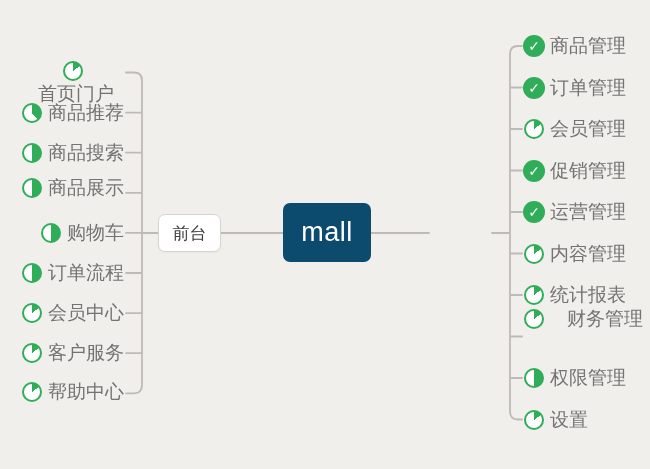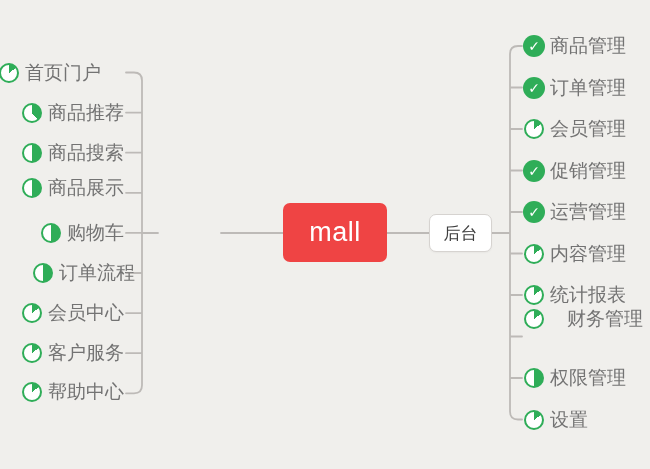--- a/index.html
+++ b/index.html
@@ -7,22 +7,22 @@
   .canvas{
     position:relative;width:650px;height:469px;overflow:hidden;
     background:#f0efec;
   }
   .canvas svg{position:absolute;left:0;top:0;z-index:0;}
   .node{
     position:absolute;z-index:2;display:flex;align-items:center;justify-content:center;
     border-radius:7px;box-sizing:border-box;
   }
   .root-node{
-    left:283px;top:203px;width:104px;height:59px;
-    background:#ef4444;color:#ffffff;font-size:27px;letter-spacing:0.5px;
+    left:283px;top:203px;width:88px;height:59px;
+    background:#0c4a6e;color:#ffffff;font-size:27px;letter-spacing:0.5px;
   }
   .branch-node{
     width:63px;height:38px;top:214px;
     background:#ffffff;border:1px solid #d6d3d0;color:#3e3e3e;font-size:17px;
     box-shadow:0 1px 2px rgba(0,0,0,0.04);
   }
   .branch-front{left:158px;}
   .branch-back{left:429px;}
   .topic-row{
     position:absolute;z-index:2;display:flex;align-items:center;height:24px;white-space:nowrap;
@@ -43,45 +43,45 @@
 </head>
 <body>
 
 <div class="canvas">
   <svg id="wires" width="650" height="469" viewBox="0 0 650 469">
       <path d="M126,72.5 H134 Q142,72.5 142,80.5 V385.3 Q142,393.3 134,393.3 H126 M126,112.6 H142 M126,152.7 H142 M126,192.8 H142 M126,232.9 H142 M126,273 H142 M126,313.1 H142 M126,353.2 H142 M522,46 H518 Q510,46 510,54 V411.5 Q510,419.5 518,419.5 H522 M510,87.5 H522 M510,129 H522 M510,170.5 H522 M510,212 H522 M510,253.5 H522 M510,295 H522 M510,336.5 H522 M510,378 H522 M142,233 H158 M221,233 H283 M365,233 H429 M492,233 H510" fill="none" stroke="#bdbab7" stroke-width="1.8" stroke-linecap="round"></path>
     </svg>
 
   <div class="node root-node">mall</div>
 
+  <div class="node branch-node branch-front">前台</div>
 
-  <div class="node branch-node branch-back">后台</div>
 
   <div id="left-items">
-      <div class="topic-row" style="right: 549px; top: 60.5px;">
+      <div class="topic-row" style="right: 536px; top: 60.5px; flex-direction: column;">
         <div class="pie-icon" style="background: conic-gradient(rgb(47, 173, 88) 0deg, rgb(47, 173, 88) 15%, rgb(255, 255, 255) 15%, rgb(255, 255, 255) 100%);"></div>
         <span class="topic-label">首页门户</span>
       </div>
       <div class="topic-row" style="right: 526px; top: 100.6px;">
         <div class="pie-icon" style="background: conic-gradient(rgb(47, 173, 88) 0deg, rgb(47, 173, 88) 38%, rgb(255, 255, 255) 38%, rgb(255, 255, 255) 100%);"></div>
         <span class="topic-label">商品推荐</span>
       </div>
       <div class="topic-row" style="right: 526px; top: 140.7px;">
         <div class="pie-icon" style="background: conic-gradient(rgb(47, 173, 88) 0deg, rgb(47, 173, 88) 50%, rgb(255, 255, 255) 50%, rgb(255, 255, 255) 100%);"></div>
         <span class="topic-label">商品搜索</span>
       </div>
       <div class="topic-row" style="right: 526px; top: 176px;">
         <div class="pie-icon" style="background: conic-gradient(rgb(47, 173, 88) 0deg, rgb(47, 173, 88) 50%, rgb(255, 255, 255) 50%, rgb(255, 255, 255) 100%);"></div>
         <span class="topic-label">商品展示</span>
       </div>
       <div class="topic-row" style="right: 526px; top: 220.9px; font-family: Liberation Mono, monospace;">
         <div class="pie-icon" style="background: conic-gradient(rgb(47, 173, 88) 0deg, rgb(47, 173, 88) 50%, rgb(255, 255, 255) 50%, rgb(255, 255, 255) 100%);"></div>
         <span class="topic-label">购物车</span>
       </div>
-      <div class="topic-row" style="right: 515px; top: 261px;">
+      <div class="topic-row" style="right: 526px; top: 261px;">
         <div class="pie-icon" style="background: conic-gradient(rgb(47, 173, 88) 0deg, rgb(47, 173, 88) 50%, rgb(255, 255, 255) 50%, rgb(255, 255, 255) 100%);"></div>
         <span class="topic-label">订单流程</span>
       </div>
       <div class="topic-row" style="right: 526px; top: 301.1px;">
         <div class="pie-icon" style="background: conic-gradient(rgb(47, 173, 88) 0deg, rgb(47, 173, 88) 15%, rgb(255, 255, 255) 15%, rgb(255, 255, 255) 100%);"></div>
         <span class="topic-label">会员中心</span>
       </div>
       <div class="topic-row" style="right: 526px; top: 341.2px;">
         <div class="pie-icon" style="background: conic-gradient(rgb(47, 173, 88) 0deg, rgb(47, 173, 88) 15%, rgb(255, 255, 255) 15%, rgb(255, 255, 255) 100%);"></div>
         <span class="topic-label">客户服务</span>

